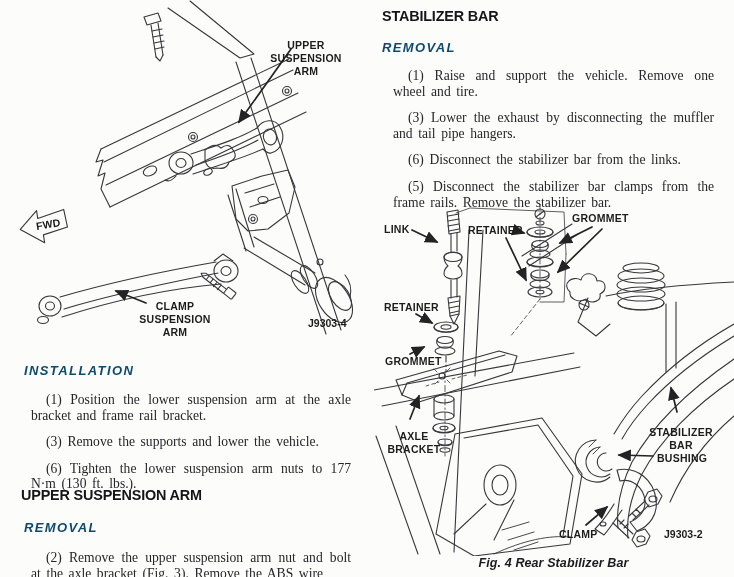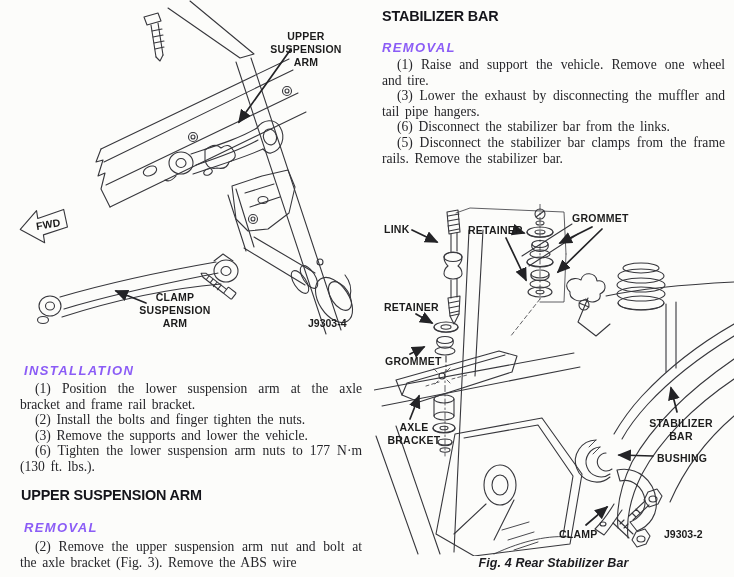--- a/index.html
+++ b/index.html
@@ -2,29 +2,29 @@
 <html><head>
 <meta charset="utf-8">
 <style>
   html,body{margin:0;padding:0;background:#e8e8e8;}
   .page{position:relative;width:734px;height:577px;background:#fcfcfa;overflow:hidden;
         font-family:"Liberation Sans",sans-serif;color:#222;}
   .abs{position:absolute;}
   .h1{font:700 15.5px "Liberation Sans",sans-serif;letter-spacing:-0.2px;color:#14141a;
       transform:scaleX(0.93);transform-origin:left top;white-space:nowrap;}
   .sub{font:700 13px "Liberation Sans",sans-serif;font-style:italic;letter-spacing:1.4px;
-       color:#8b5cf6;white-space:nowrap;}
+       color:#0c4a6e;white-space:nowrap;}
   .body{position:absolute;}
-  .body p{margin:0;text-indent:15px;text-align:justify;
+  .body p{margin:11px;text-indent:15px;text-align:justify;
           font:13.6px/15.6px "Liberation Serif",serif;word-spacing:2.2px;color:#26262a;}
   .cap{font:700 12.5px "Liberation Sans",sans-serif;font-style:italic;text-align:center;
        color:#1b1b20;letter-spacing:0.1px;}
   .lbl{position:absolute;font:600 10.5px/13px "Liberation Sans",sans-serif;
        letter-spacing:0.25px;color:#1c1c1c;white-space:nowrap;}
-  .lblc{text-align:center;white-space:normal;}
+  .lblc{text-align:center;white-space:normal;margin-top:9px;}
   .code{position:absolute;font:600 10.5px "Liberation Sans",sans-serif;color:#1c1c1c;}
   svg{position:absolute;}
   svg *{vector-effect:non-scaling-stroke;}
 </style>
 </head>
 <body>
 
 <div class="page">
 
   <svg viewBox="0 0 372 340" style="left:0;top:0;width:372px;height:340px">
@@ -112,21 +112,20 @@
     <span>SUSPENSION</span><br>
     <span>ARM</span></div>
   <div class="lbl lblc" style="left:130px;top:291px;width:90px"><span>CLAMP</span><br>
     <span>SUSPENSION</span><br>
     <span>ARM</span></div>
   <div class="code" style="left:308px;top:317px">J9303-4</div>
 
   <div class="abs sub" style="left:24px;top:363px">INSTALLATION</div>
   <div class="body" style="left:20px;top:381px;width:342px">
     <p>(1) Position the lower suspension arm at the axle bracket and frame rail bracket.</p>
-    <p>(2) Install the bolts and finger tighten the nuts.</p>
     <p>(3) Remove the supports and lower the vehicle.</p>
     <p>(6) Tighten the lower suspension arm nuts to 177 N·m (130 ft. lbs.).</p>
   </div>
   <div class="abs h1" style="left:21px;top:486px">UPPER SUSPENSION ARM</div>
   <div class="abs sub" style="left:24px;top:520px">REMOVAL</div>
   <div class="body" style="left:20px;top:539px;width:342px">
     <p>(2) Remove the upper suspension arm nut and bolt at the axle bracket (Fig. 3). Remove the ABS wire</p>
   </div>
 
   <div class="abs h1" style="left:382px;top:7px">STABILIZER BAR</div>

